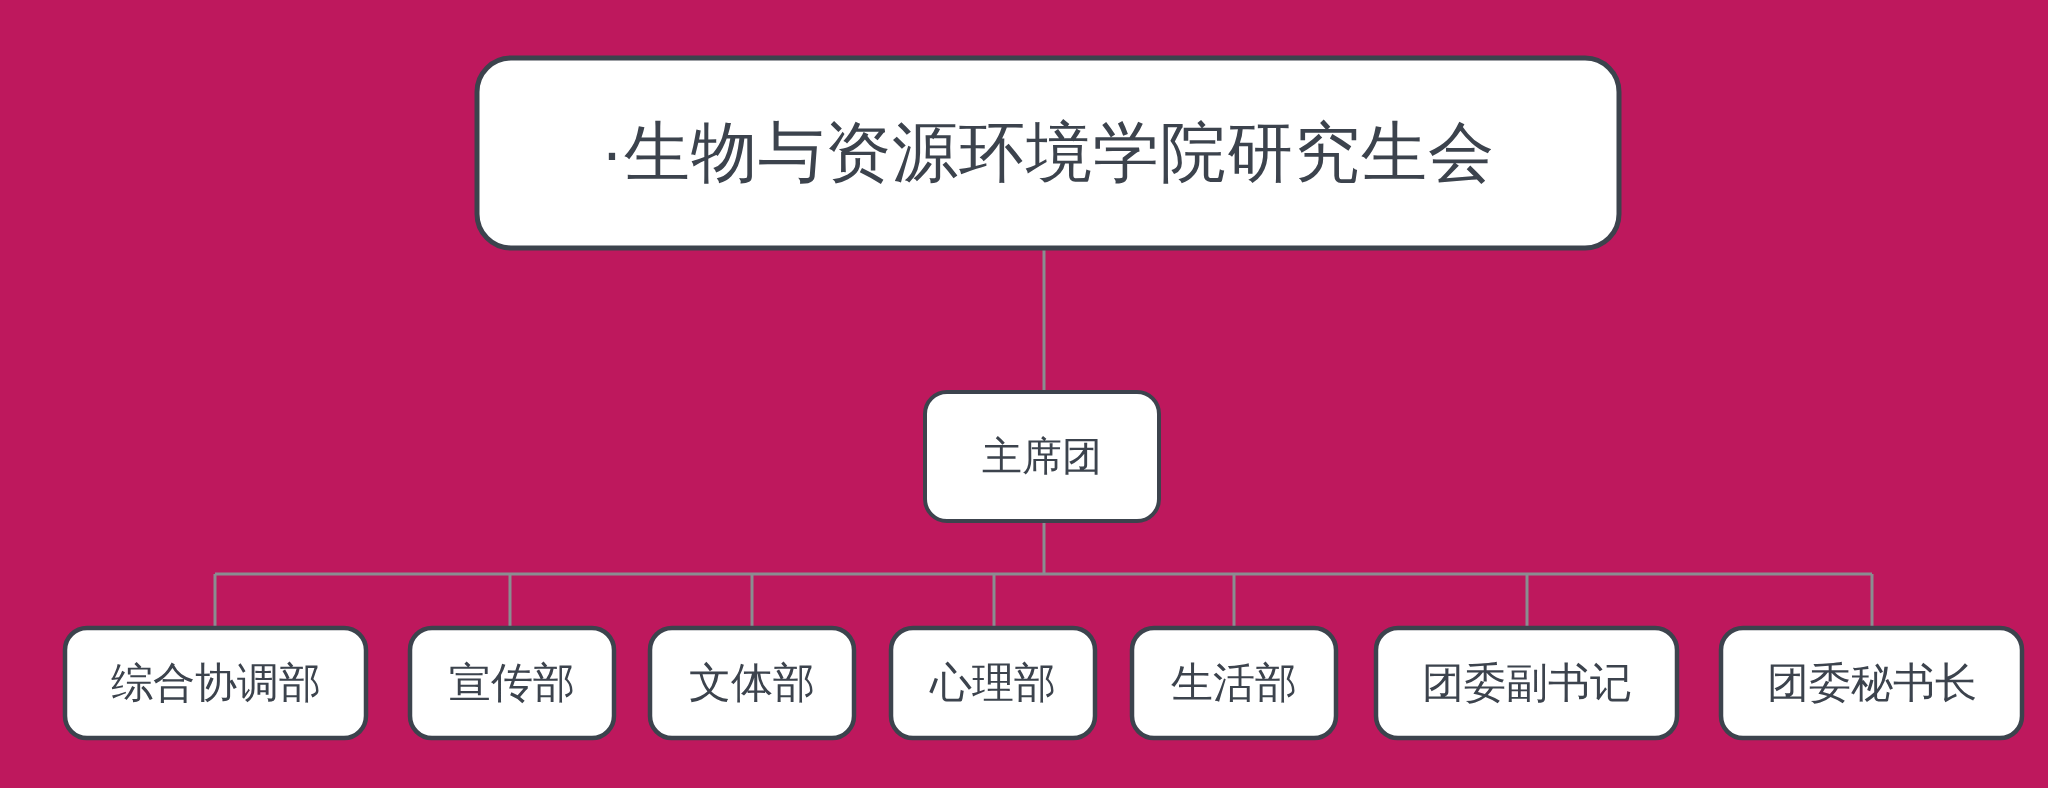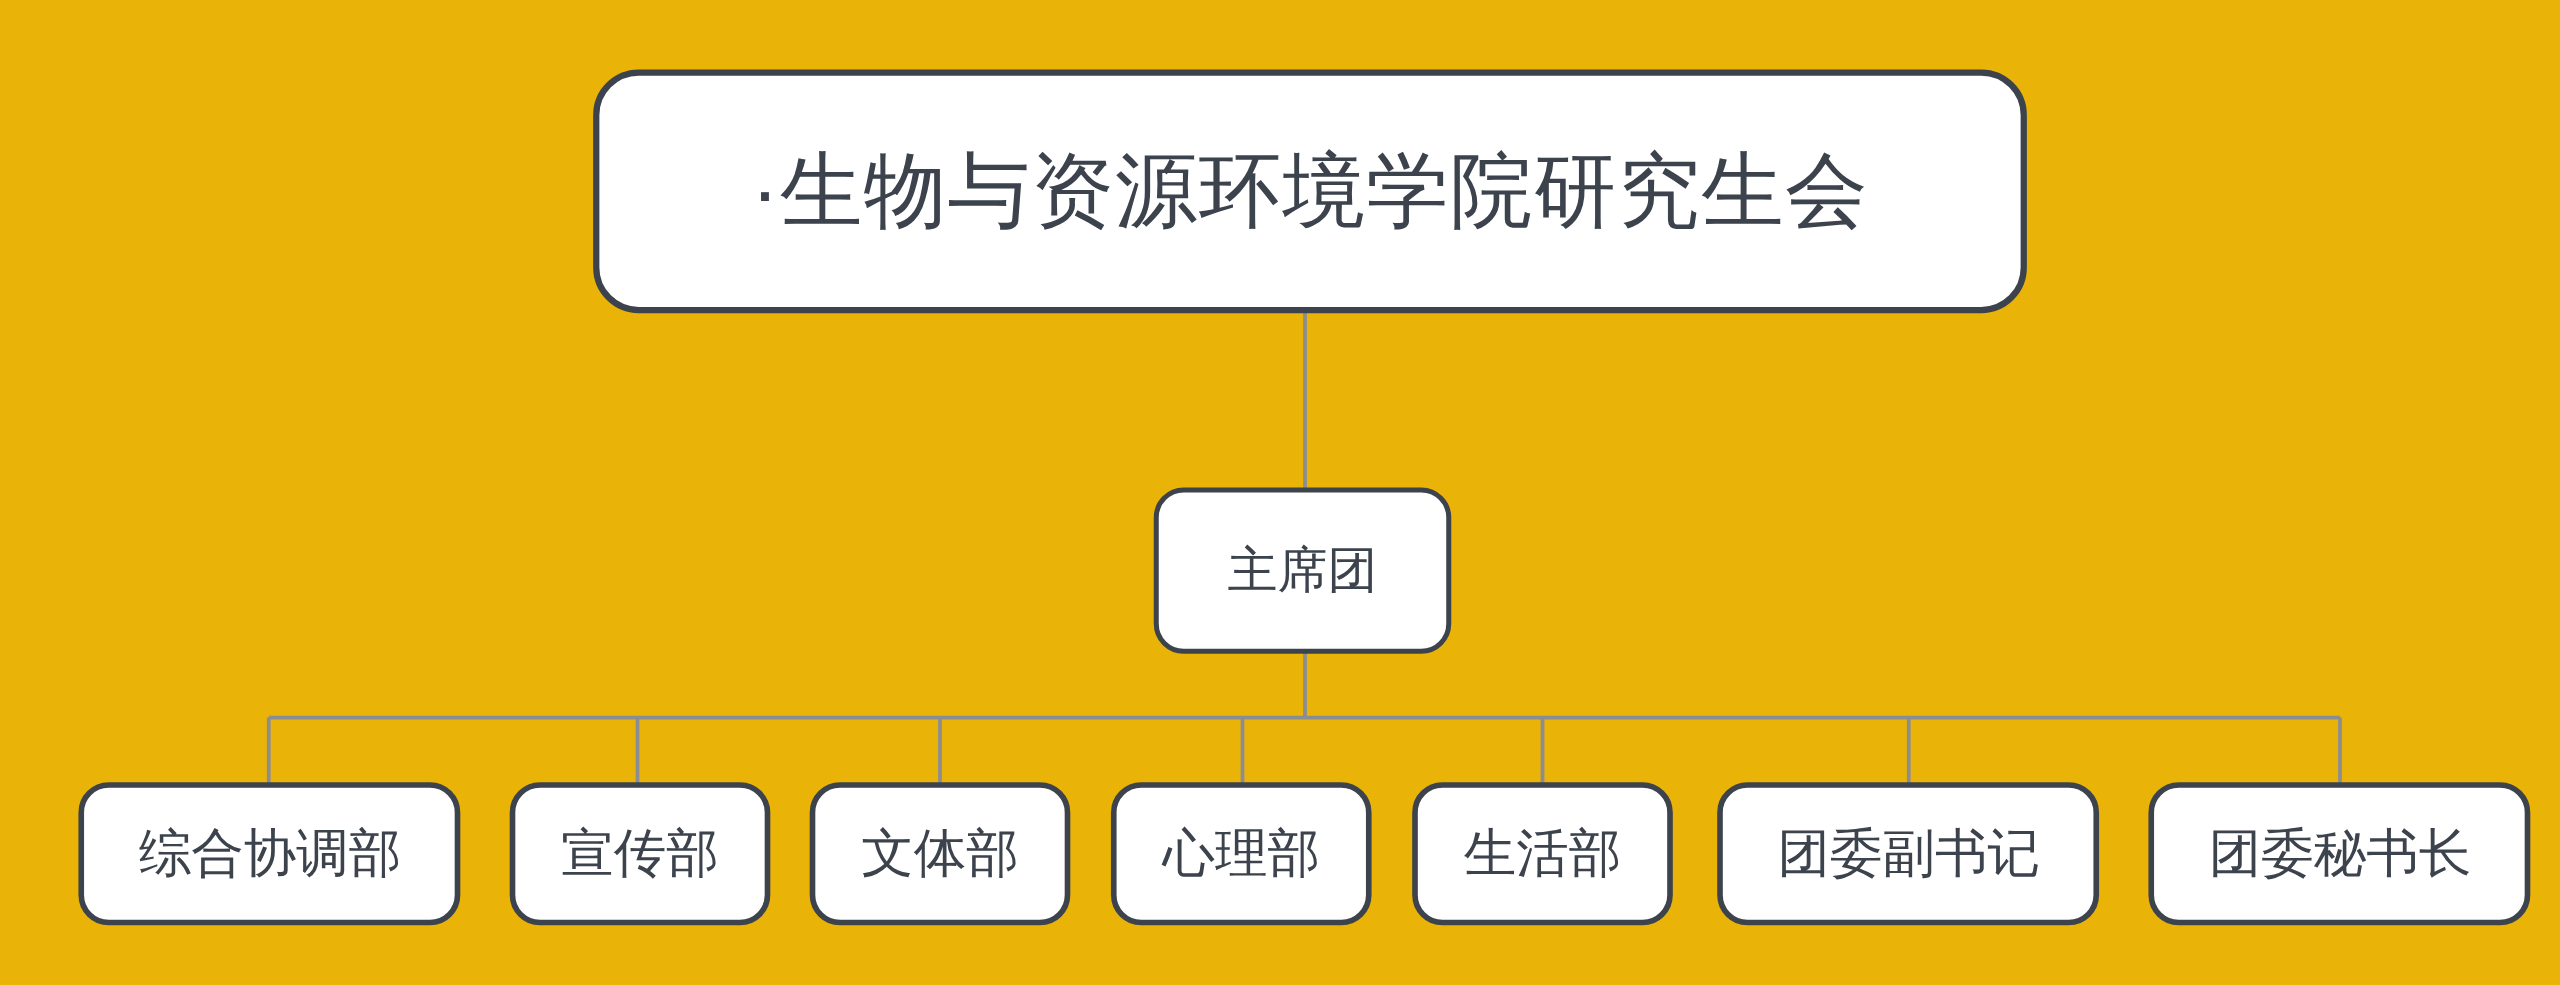--- a/index.html
+++ b/index.html
@@ -11,21 +11,21 @@
   body {
     width: 2048px;
     height: 788px;
     font-family: "Liberation Sans", "DejaVu Sans", sans-serif;
     overflow: hidden;
   }
   #org-chart-root {
     position: relative;
     width: 2048px;
     height: 788px;
-    background: #eab308;
+    background: #be185d;
   }
   svg.chart-canvas {
     position: absolute;
     top: 0;
     left: 0;
     width: 2048px;
     height: 788px;
     display: block;
   }
   .node-box {

